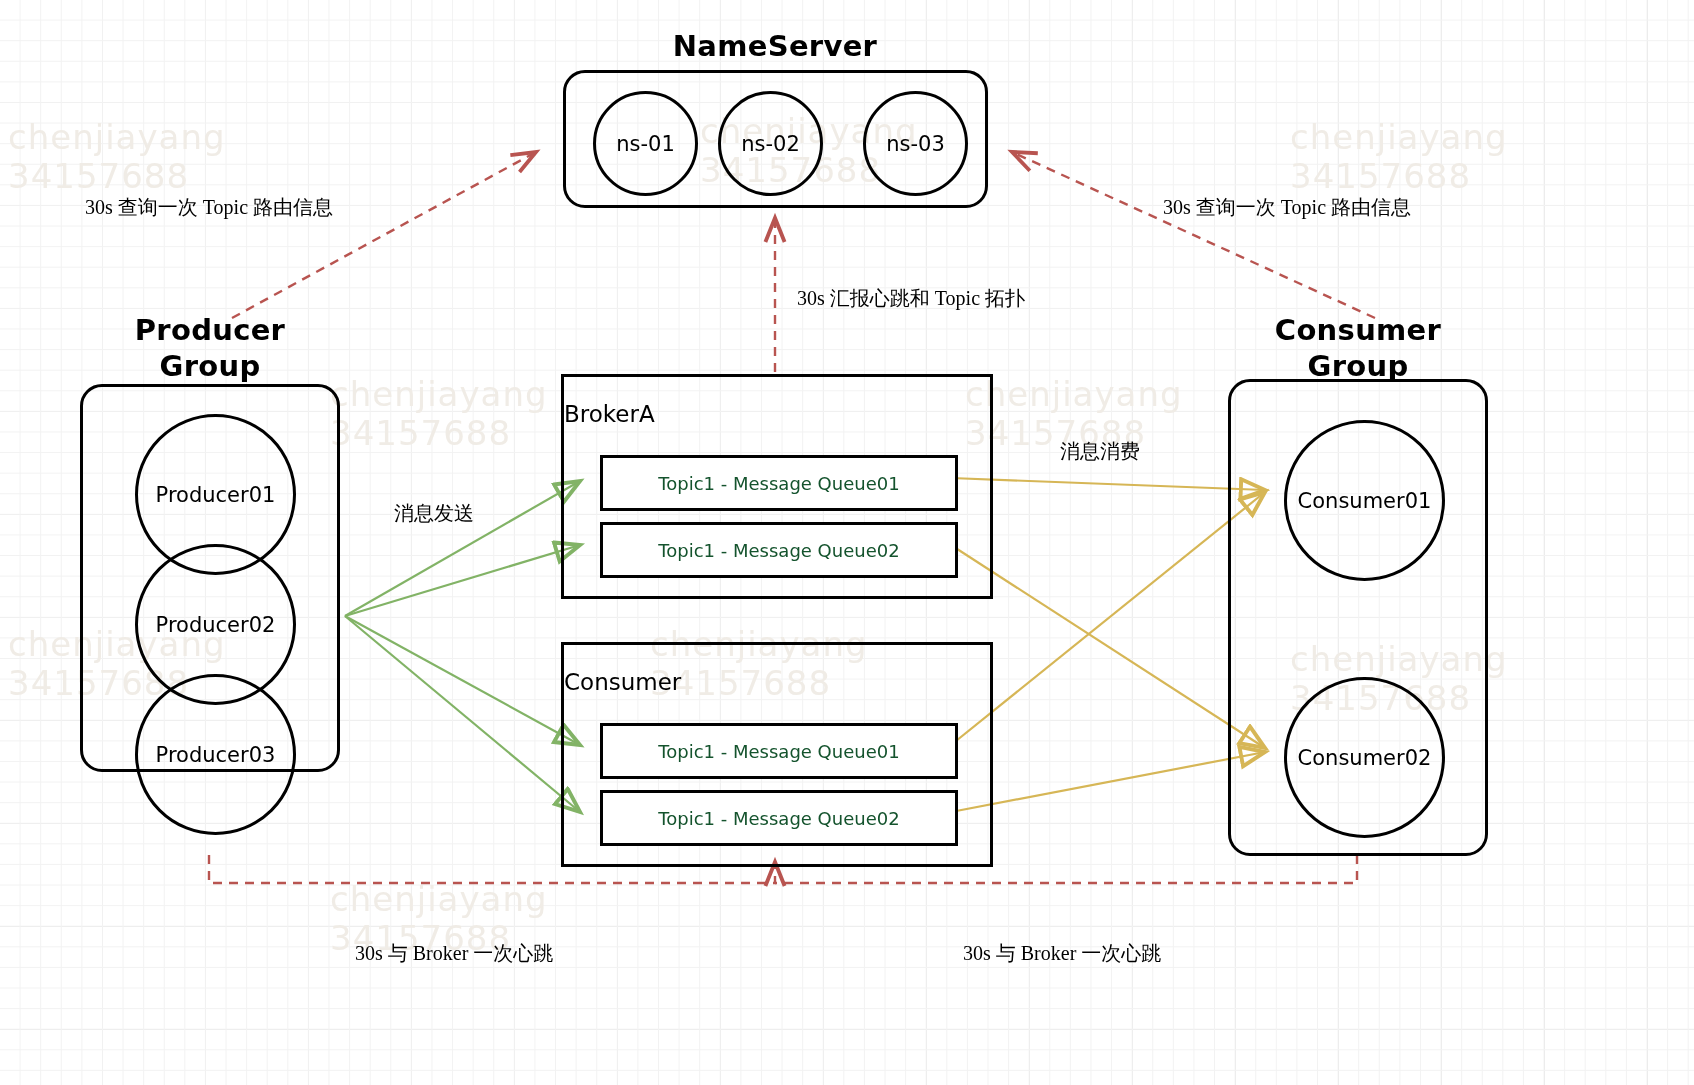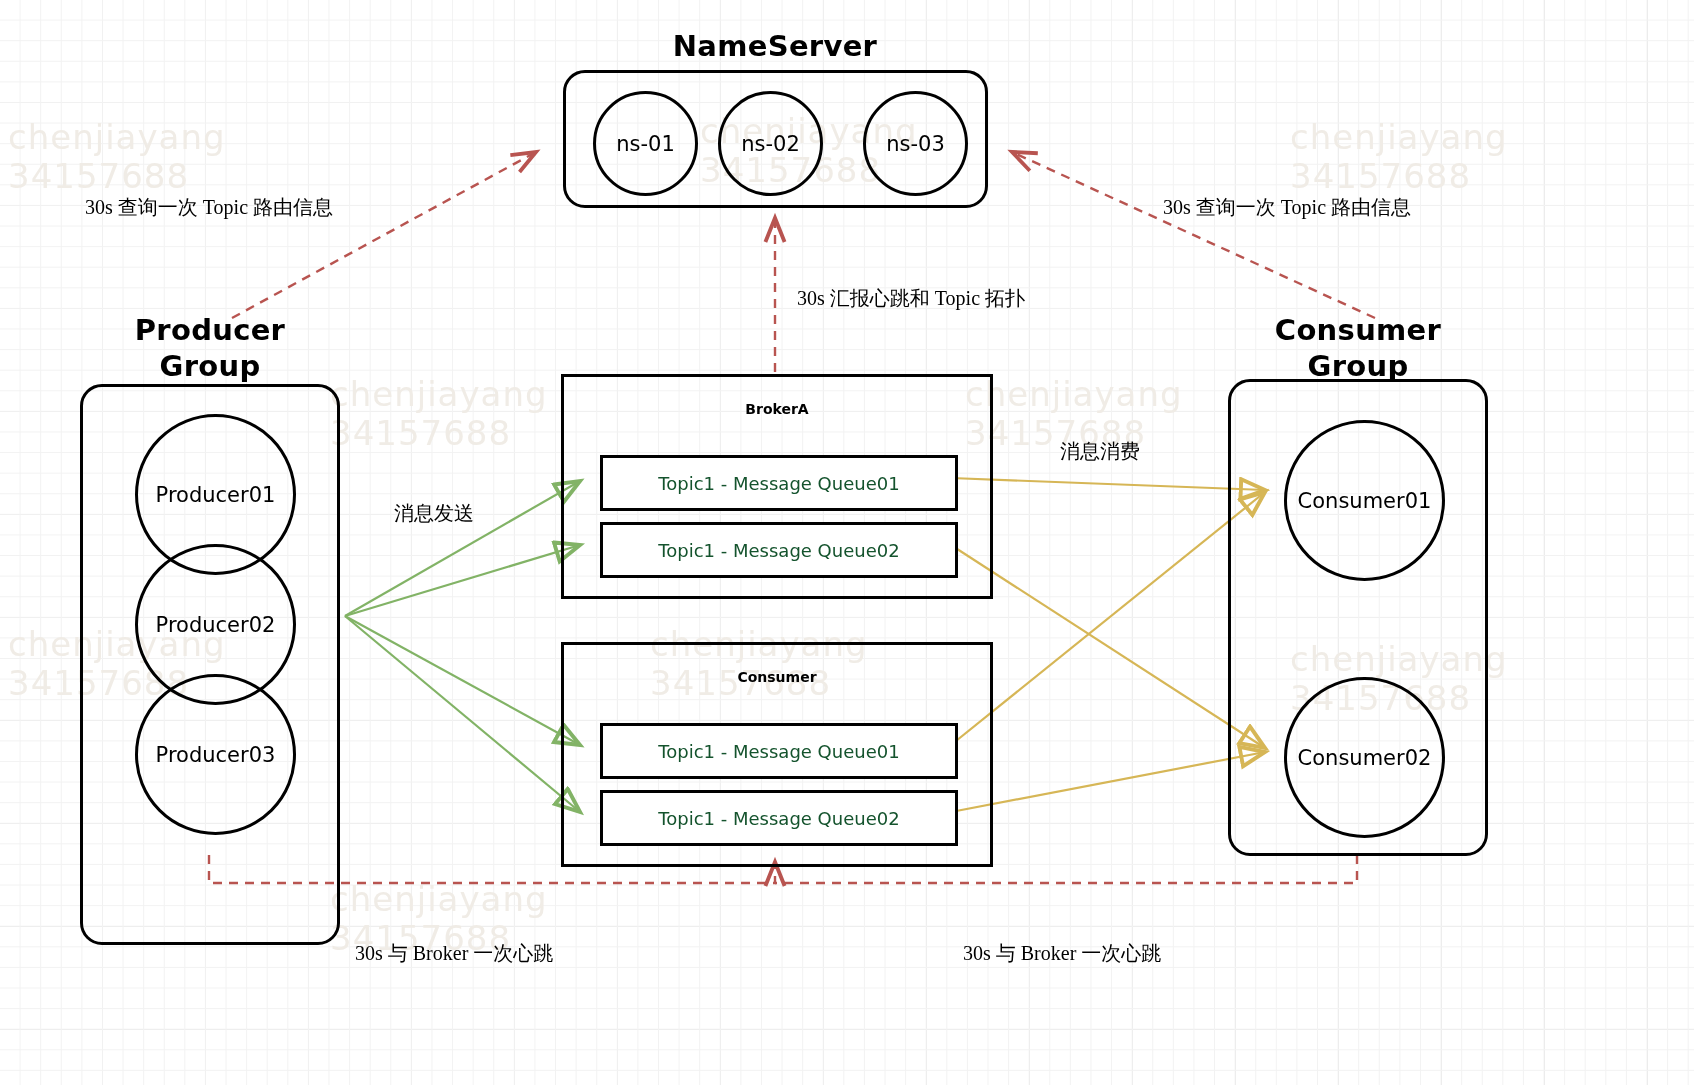--- a/index.html
+++ b/index.html
@@ -53,22 +53,22 @@
     display:flex;align-items:center;justify-content:center;
     font-size:21px;color:#000;
     font-family:"DejaVu Sans",sans-serif;
   }
   .broker-box{
     position:absolute;
     border:3px solid #000;
     background:transparent;
   }
   .broker-title{
-    position:absolute;width:100%;text-align:center;
-    font-weight:bold;font-size:14px;color:#000;
+    position:absolute;width:100%;
+    font-weight:normal;font-size:23px;color:#000;
     font-family:"DejaVu Sans",sans-serif;
   }
   .queue{
     position:absolute;
     border:3px solid #000;
     background:#fff;
     display:flex;align-items:center;justify-content:center;
     font-size:18px;color:#14532d;
     font-family:"DejaVu Sans",sans-serif;
   }
@@ -149,21 +149,21 @@
 
   <div class="group-title" style="left:610px;top:28px;width:330px;">NameServer</div>
   <div class="node group-box" style="left:563px;top:70px;width:425px;height:138px;padding-left:22px;">
     <div class="circle" style="left:27px;top:18px;width:99px;height:99px;">ns-01</div>
     <div class="circle" style="left:152px;top:18px;width:99px;height:99px;">ns-02</div>
     <div class="circle" style="left:297px;top:18px;width:99px;height:99px;">ns-03</div>
   </div>
 
   <div class="group-title" style="left:110px;top:312px;width:200px;">Producer
 Group</div>
-  <div class="node group-box" style="left:80px;top:384px;width:260px;height:561px;">
+  <div class="node group-box" style="left:80px;top:384px;width:260px;height:388px;">
     <div class="circle" style="left:52px;top:27px;width:155px;height:155px;">Producer01</div>
     <div class="circle" style="left:52px;top:157px;width:155px;height:155px;">Producer02</div>
     <div class="circle" style="left:52px;top:287px;width:155px;height:155px;">Producer03</div>
   </div>
 
   <div class="broker-box" style="left:561px;top:374px;width:426px;height:219px;">
     <div class="broker-title" style="top:24px;left:0;">BrokerA</div>
     <div class="queue" style="left:36px;top:78px;width:352px;height:50px;">Topic1 - Message Queue01</div>
     <div class="queue" style="left:36px;top:145px;width:352px;height:50px;">Topic1 - Message Queue02</div>
   </div>

